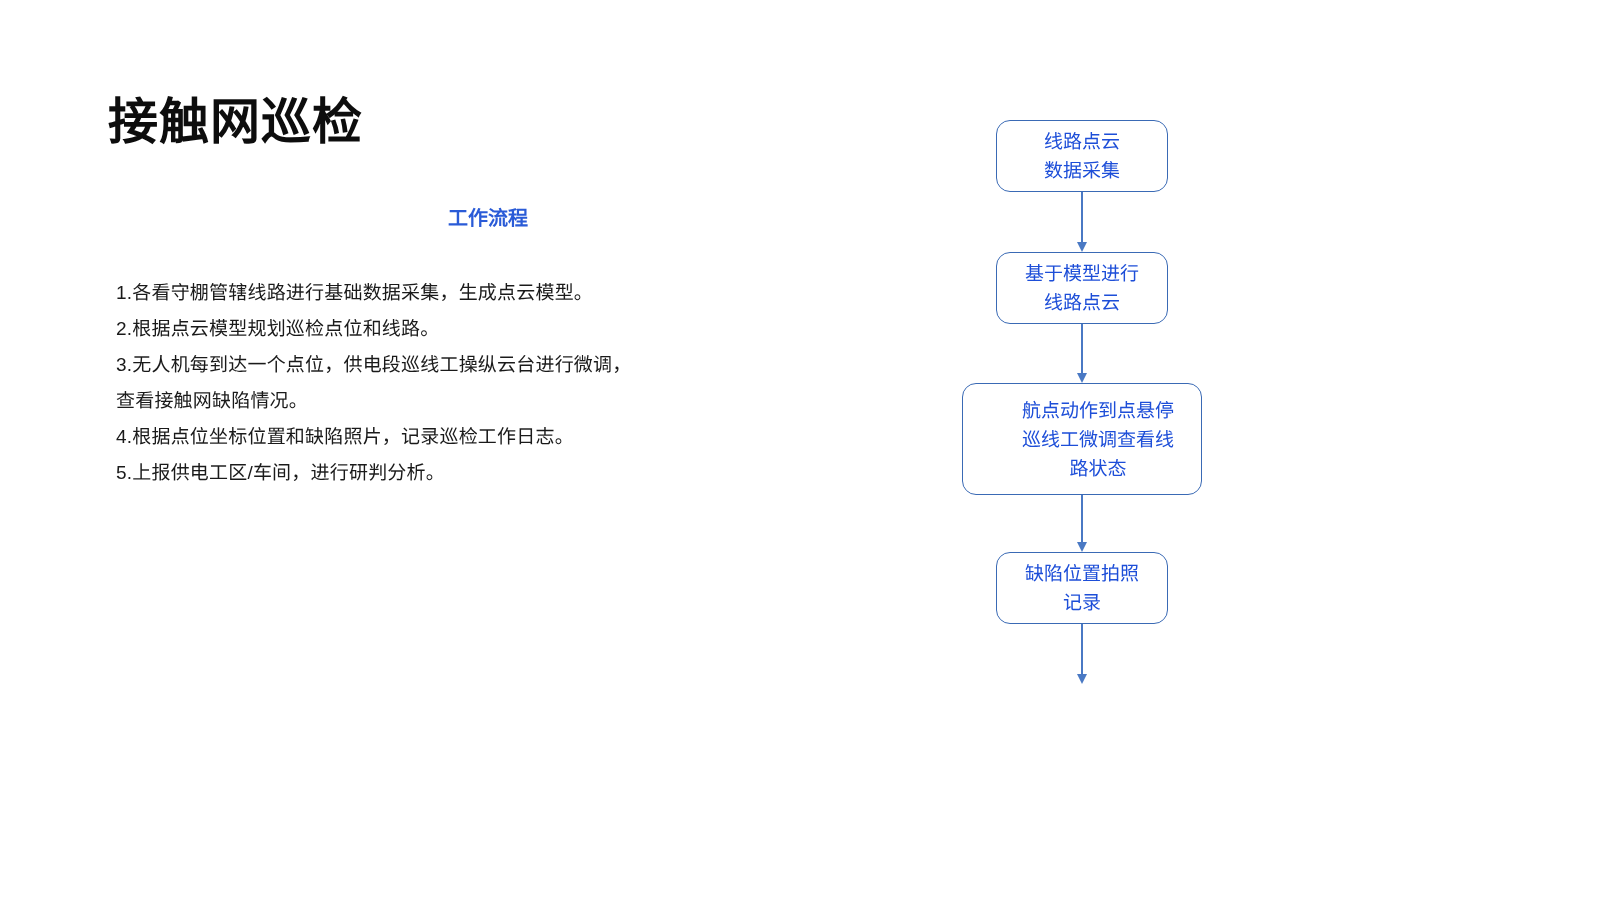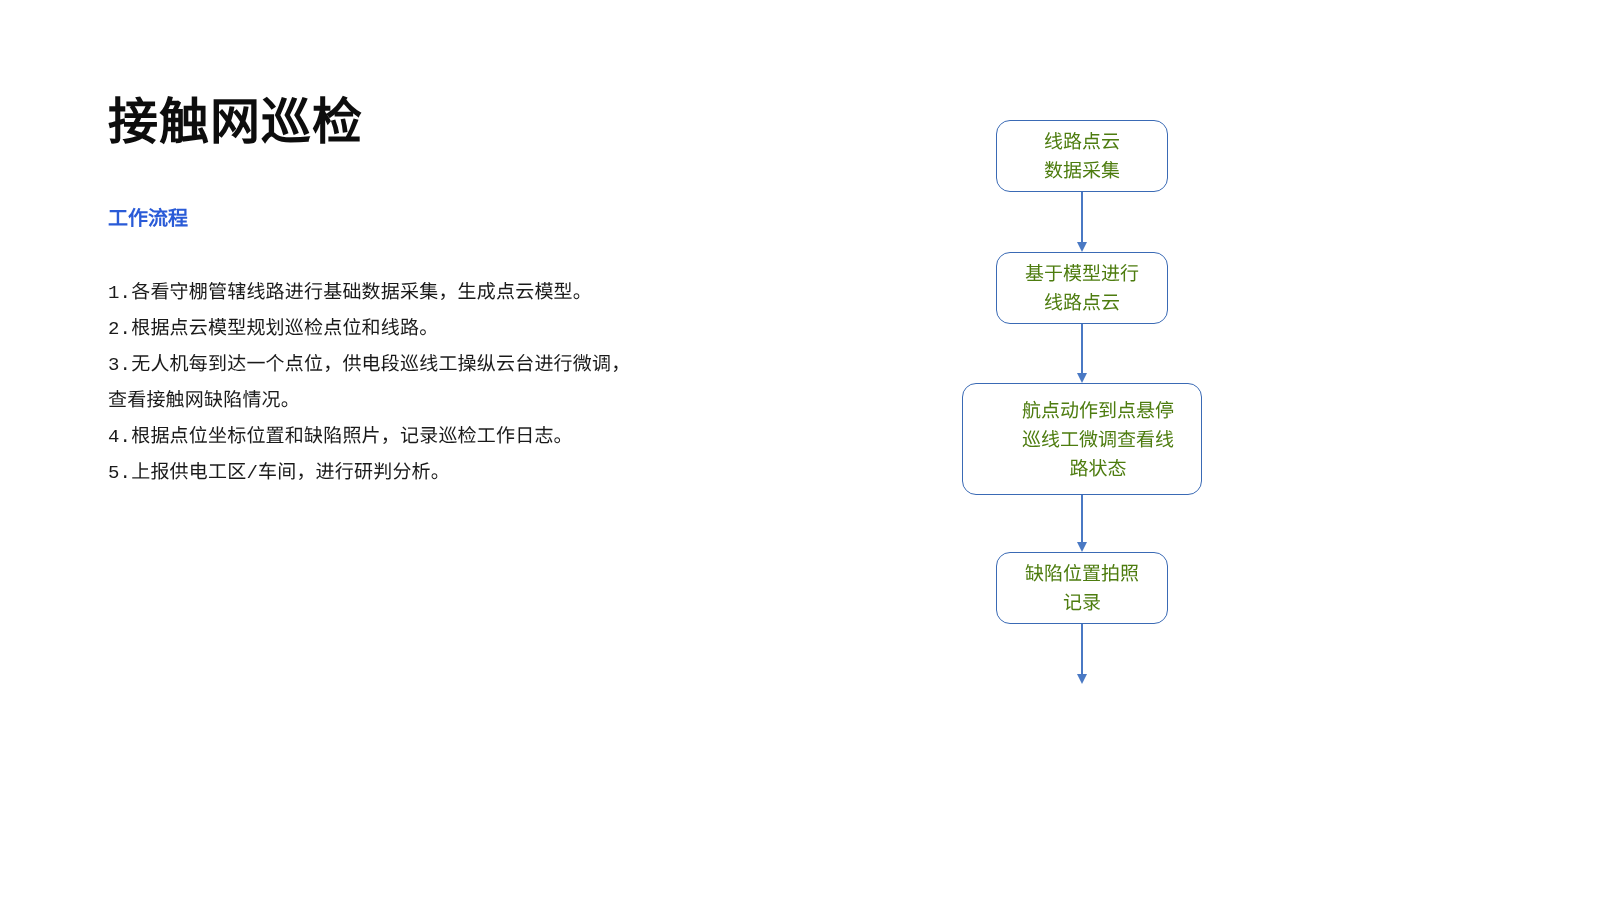--- a/index.html
+++ b/index.html
@@ -38,27 +38,27 @@
     color: #0d0d0d;
     margin: 0 0 46px 0;
     font-family: Liberation Mono, monospace;
   }
 
   .section-title {
     font-size: 20px;
     font-weight: 700;
     color: #2a5bd7;
     margin: 0 0 44px 0;
+    text-align: center;
   }
 
   .steps {
-    margin: 0;
+    margin: 8px;
     padding: 0;
     list-style: none;
-    font-family: Liberation Mono, monospace;
   }
   .steps li {
     font-size: 19px;
     line-height: 36px;
     color: #1a1a1a;
     letter-spacing: 0.2px;
     white-space: pre-wrap;
   }
 
   
@@ -69,21 +69,21 @@
     width: 300px;
     height: 690px;
   }
 
   .node {
     position: absolute;
     box-sizing: border-box;
     border: 1.6px solid #3a6ab5;
     border-radius: 14px;
     background: #ffffff;
-    color: #4d7c0f;
+    color: #1d4ed8;
     font-size: 19px;
     line-height: 29px;
     text-align: center;
     display: flex;
     align-items: center;
     justify-content: center;
     padding: 4px 8px;
     white-space: pre-line;
   }
 

